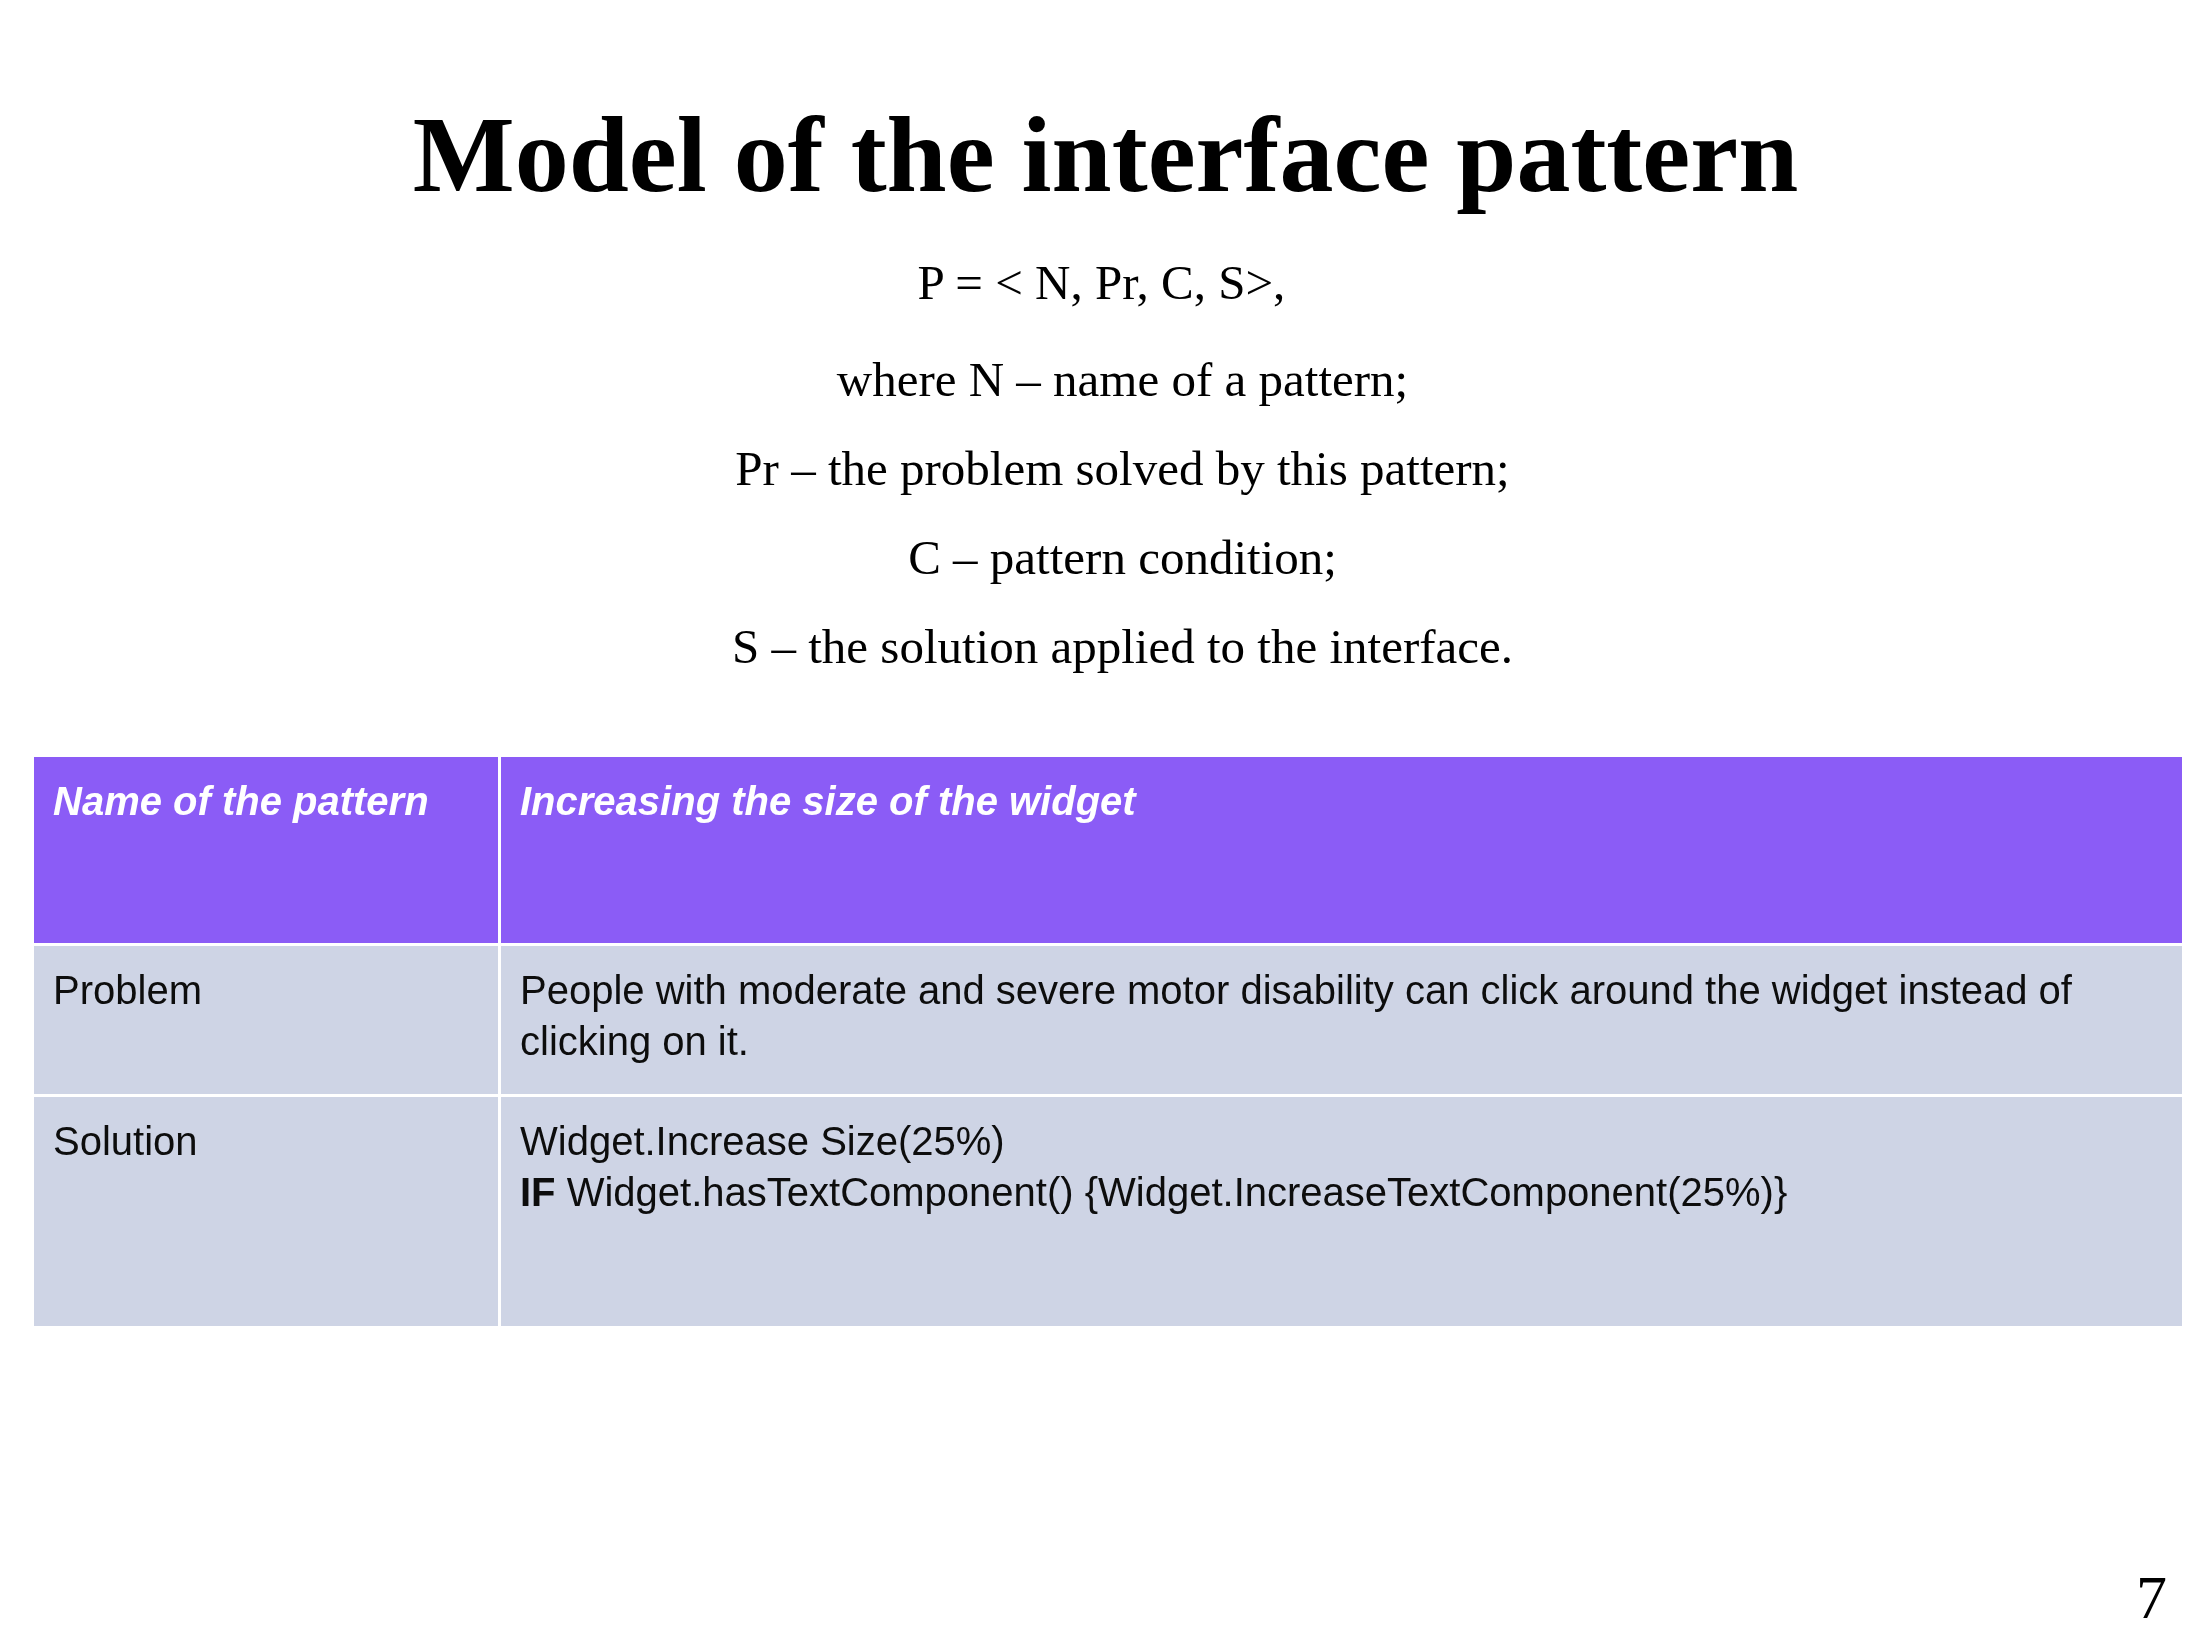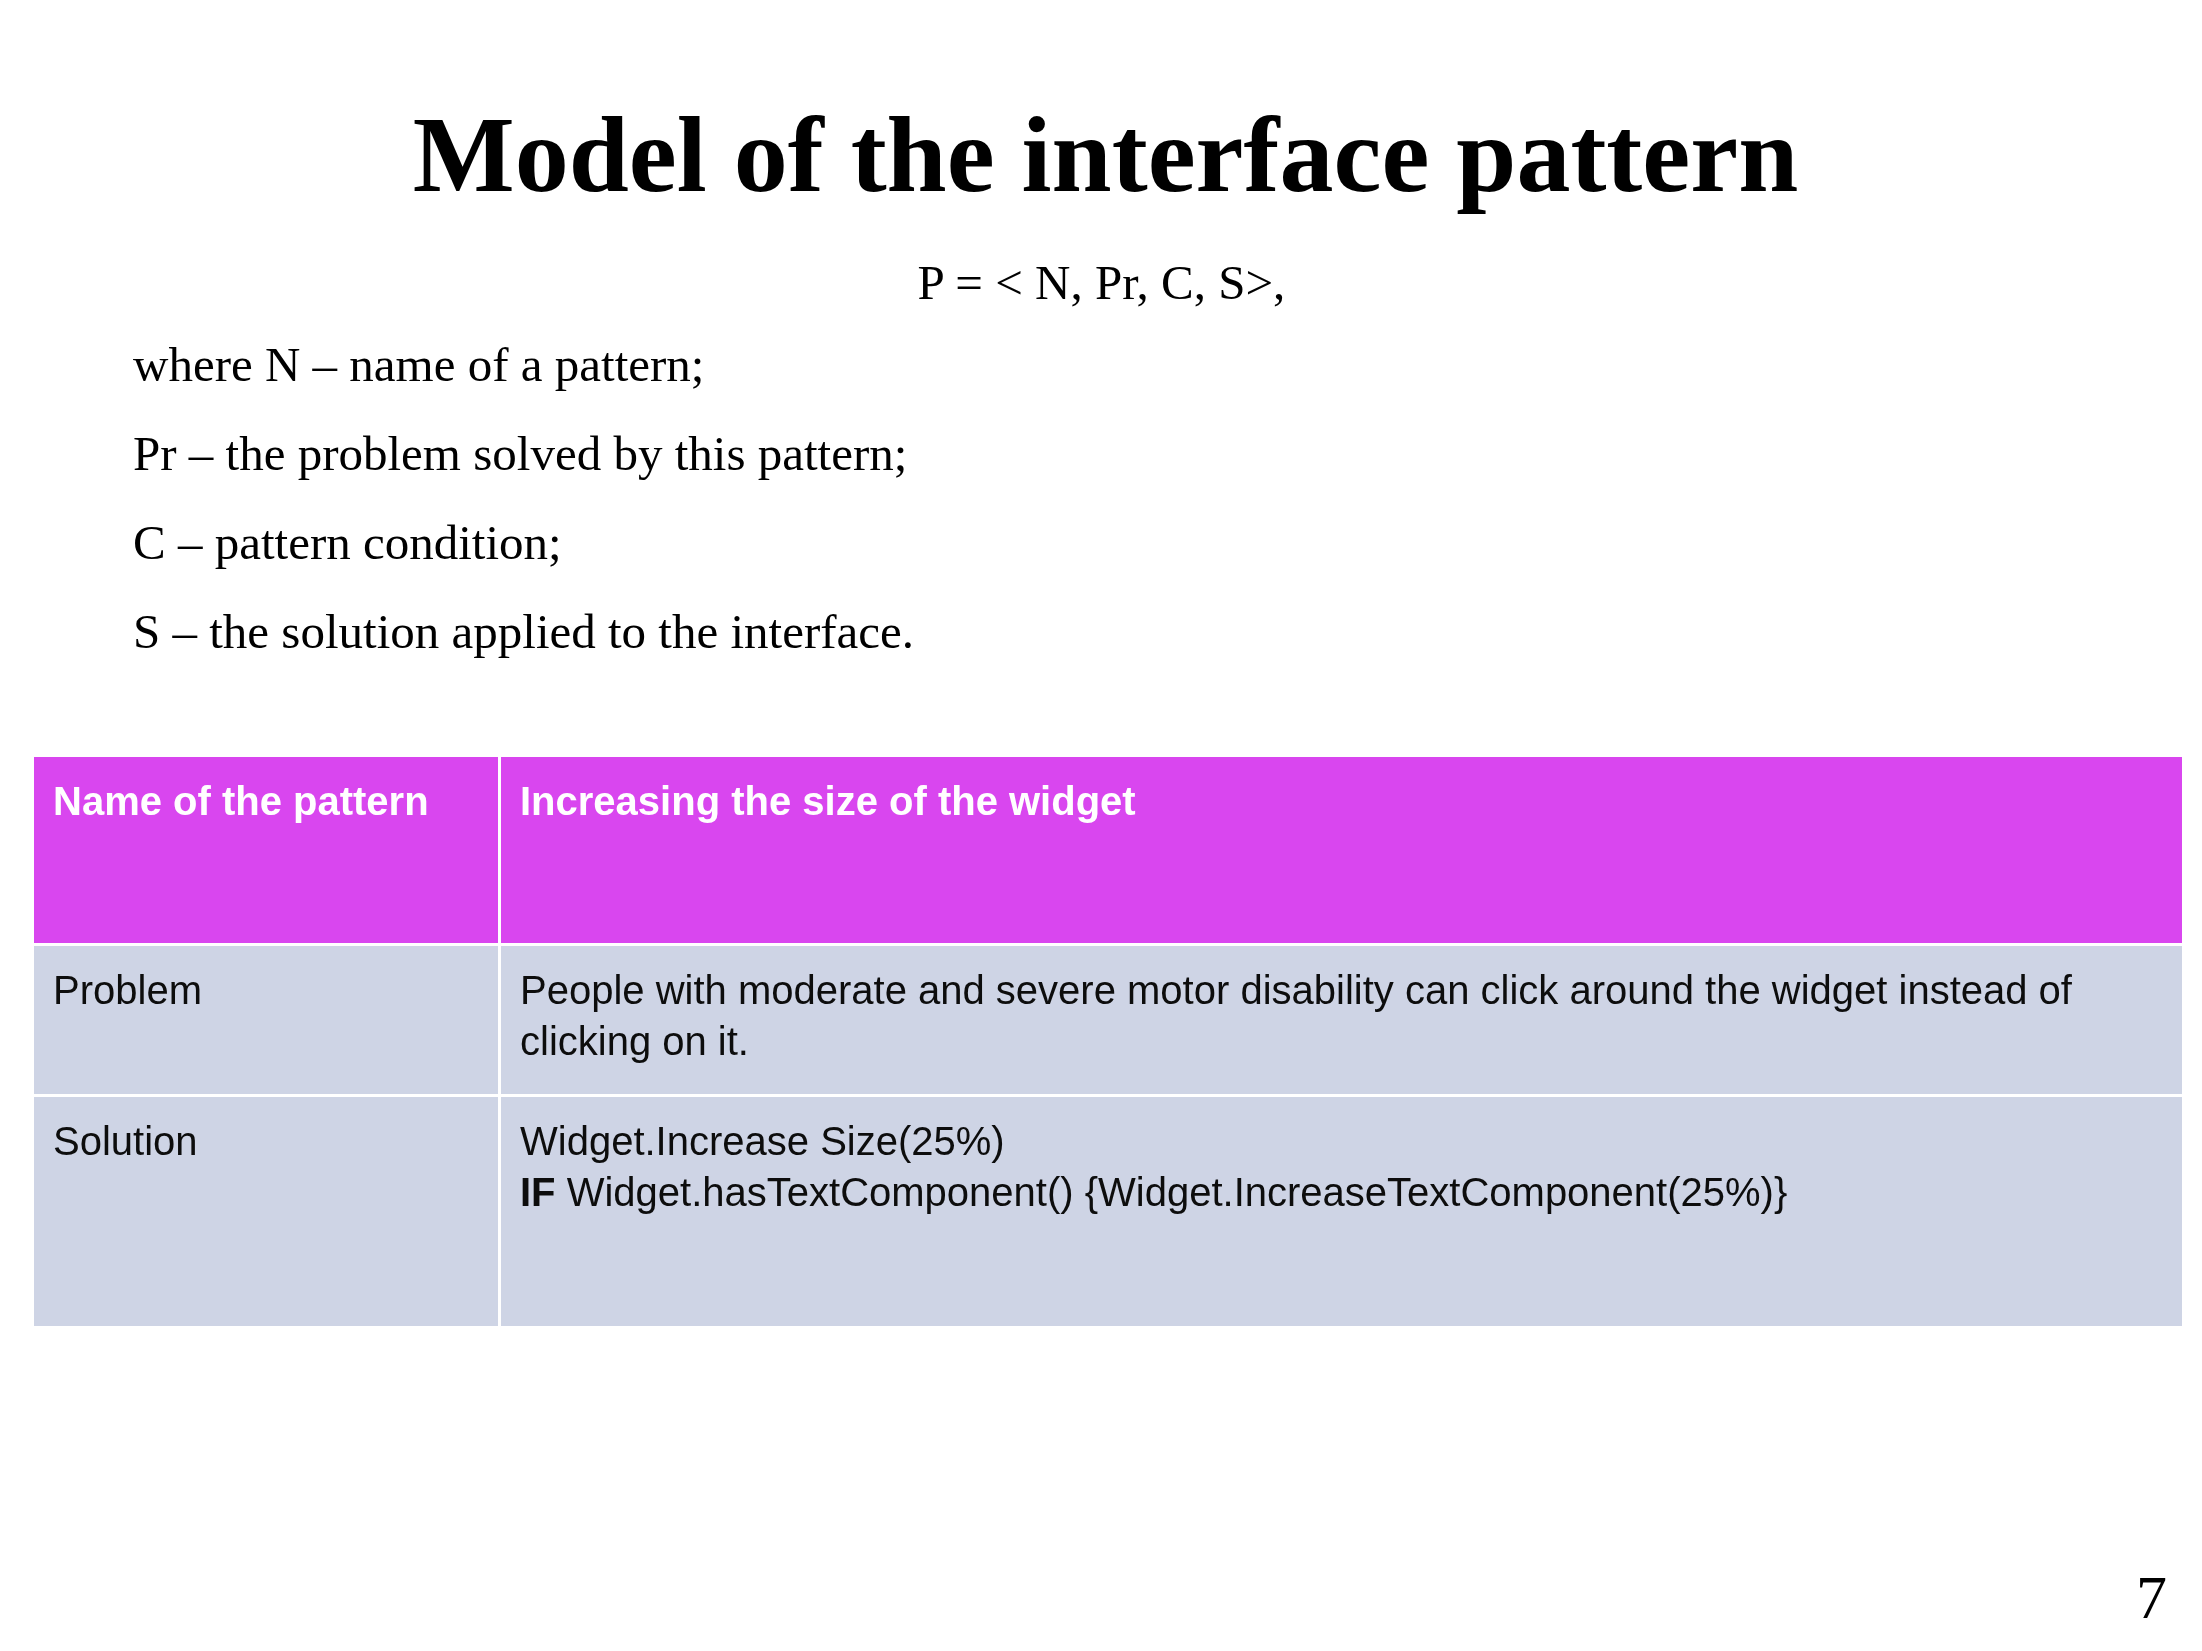--- a/index.html
+++ b/index.html
@@ -39,22 +39,23 @@
     text-align: center;
     font-family: "Liberation Serif", serif;
     font-size: 49px;
     color: #000000;
   }
 
   
   .definitions {
     position: absolute;
     left: 133px;
-    top: 320px;
+    top: 335px;
     width: 1979px;
+    text-align: center;
   }
   .def-line {
     font-family: "Liberation Serif", serif;
     font-size: 49px;
     line-height: 89px;
     color: #000000;
     white-space: nowrap;
   }
 
   
@@ -81,24 +82,25 @@
     word-wrap: break-word;
   }
   .pattern-table td:last-child,
   .pattern-table th:last-child {
     border-right: none;
   }
   .col-name  { width: 467px; }
   .col-value { width: 1681px; }
 
   .hdr-row th {
-    background: #d946ef;
+    background: #8b5cf6;
     color: #ffffff;
     font-weight: bold;
     height: 148px;
+    font-style: italic;
   }
   .row-problem td  { background: #ced4e5; height: 110px; }
   .row-condition td{ background: #e4e8f2; height: 110px; }
   .row-solution td { background: #ced4e5; height: 191px; }
 
   .cell-line { display: block; white-space: normal; }
   .b { font-weight: bold; }
 
   
   .page-number {

